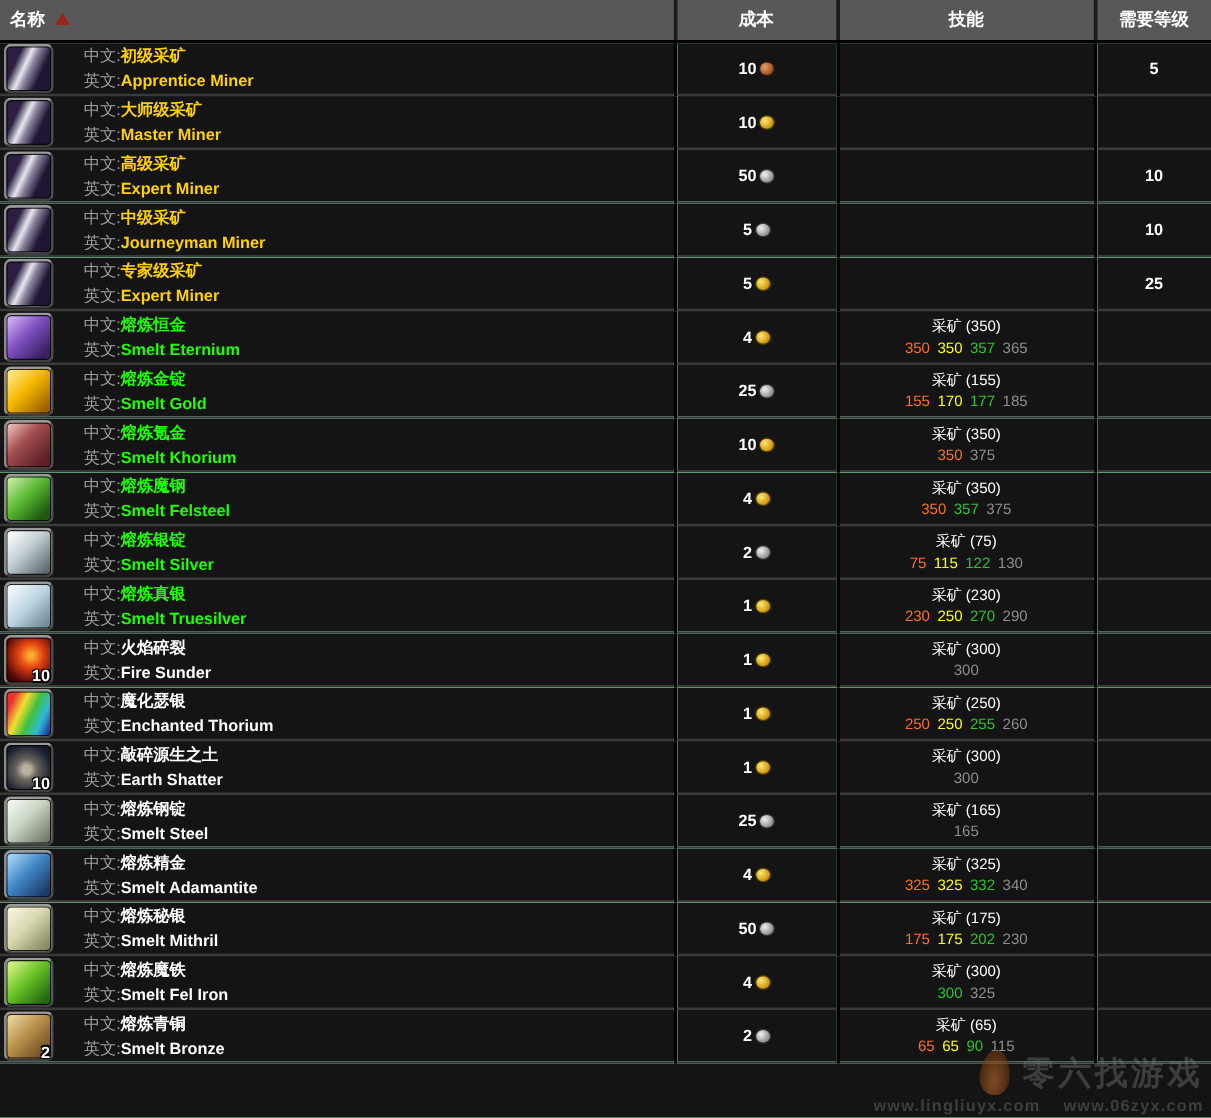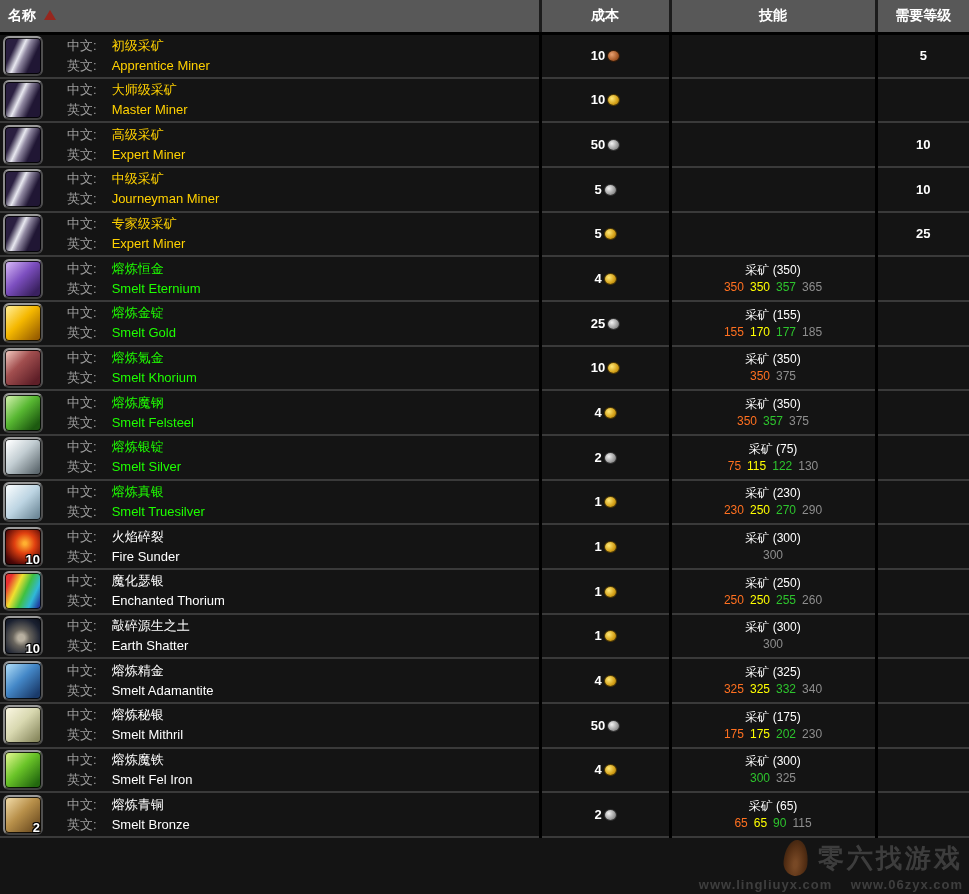--- a/index.html
+++ b/index.html
@@ -38,21 +38,21 @@
     border:2px solid; border-color:#9a9a9a #4f4f4f #3f3f3f #8a8a8a;
     box-shadow: inset 0 0 0 1px rgba(0,0,0,.85);
   }
   .icon-badge {
     position:absolute; right:1px; bottom:-2px; color:#fff;
     font-size:13px; font-weight:bold; line-height:14px;
     text-shadow:-1px -1px 0 #000, 1px -1px 0 #000, -1px 1px 0 #000, 1px 1px 0 #000;
   }
   .names { font-size:13px; line-height:20px; white-space:nowrap; }
   .lbl { color:#9d9d9d; }
-  .nm  { font-weight:normal; margin-left:15px; text-decoration:none; cursor:pointer; }
+  .nm  { font-weight:bold; margin-left:0; text-decoration:none; cursor:pointer; }
   .q-yellow { color:#ffd100; }
   .q-green  { color:#1eff00; }
   .q-white  { color:#ffffff; }
   
   .cell-cost { text-align:center; color:#fff; font-weight:bold; font-size:13px; white-space:nowrap; }
   .coin {
     display:inline-block; width:11px; height:10px; border-radius:50%;
     margin-left:3px; vertical-align:-1px;
   }
   .coin.gold   { background:radial-gradient(circle at 35% 35%, #ffe876, #d4a017 60%, #8a6508); box-shadow:0 0 0 1px #4f3a04; }
@@ -407,20 +407,41 @@
     <td class="cell-cost">
       <span class="amt">1</span><i class="coin gold"></i>
     </td>
     <td class="cell-skill">
       <div class="sk-name">采矿 (300)</div>
       <div class="sk-vals"><i class="sv gray">300</i></div>
     </td>
     <td class="cell-req"></td>
   </tr>
 
+  <tr>
+    <td>
+      <div class="cell-name">
+        <span class="icon-frame" style="background: linear-gradient(135deg, rgb(240, 245, 239) 10%, rgb(200, 212, 196) 45%, rgb(112, 124, 108) 90%);">
+          
+        </span>
+        <span class="names">
+          <div><span class="lbl">中文:</span><a class="nm nm-cn q-white">熔炼钢锭</a></div>
+          <div><span class="lbl">英文:</span><a class="nm nm-en q-white">Smelt Steel</a></div>
+        </span>
+      </div>
+    </td>
+    <td class="cell-cost">
+      <span class="amt">25</span><i class="coin silver"></i>
+    </td>
+    <td class="cell-skill">
+      <div class="sk-name">采矿 (165)</div>
+      <div class="sk-vals"><i class="sv gray">165</i></div>
+    </td>
+    <td class="cell-req"></td>
+  </tr>
 
   <tr>
     <td>
       <div class="cell-name">
         <span class="icon-frame" style="background: linear-gradient(135deg, rgb(159, 208, 240) 10%, rgb(68, 136, 200) 45%, rgb(26, 58, 106) 88%);">
           
         </span>
         <span class="names">
           <div><span class="lbl">中文:</span><a class="nm nm-cn q-white">熔炼精金</a></div>
           <div><span class="lbl">英文:</span><a class="nm nm-en q-white">Smelt Adamantite</a></div>

